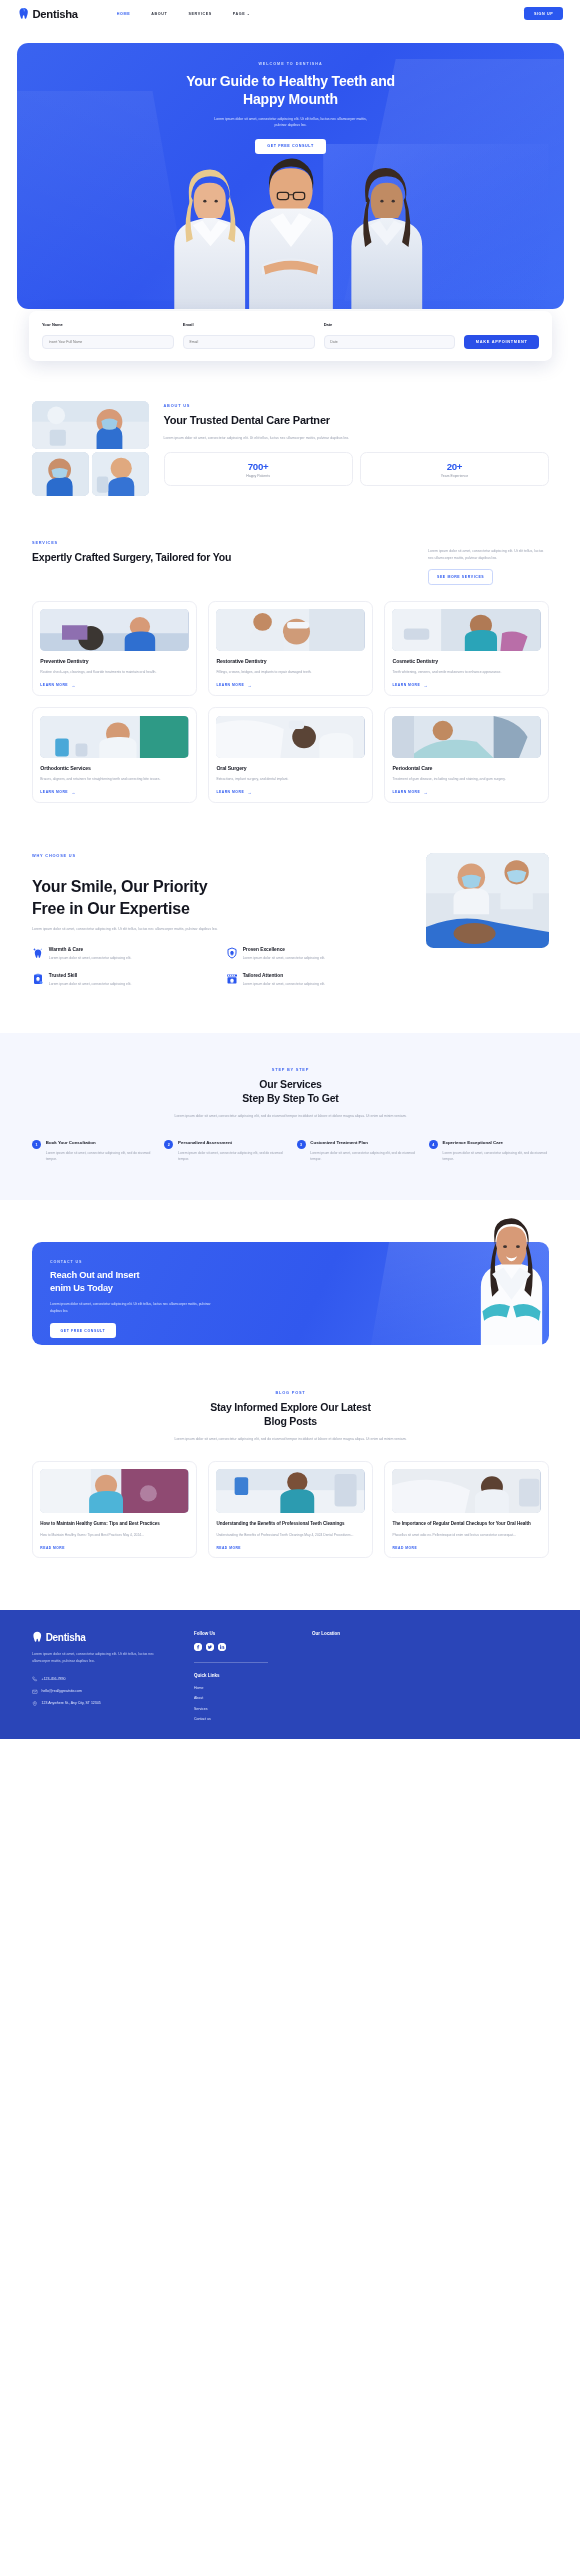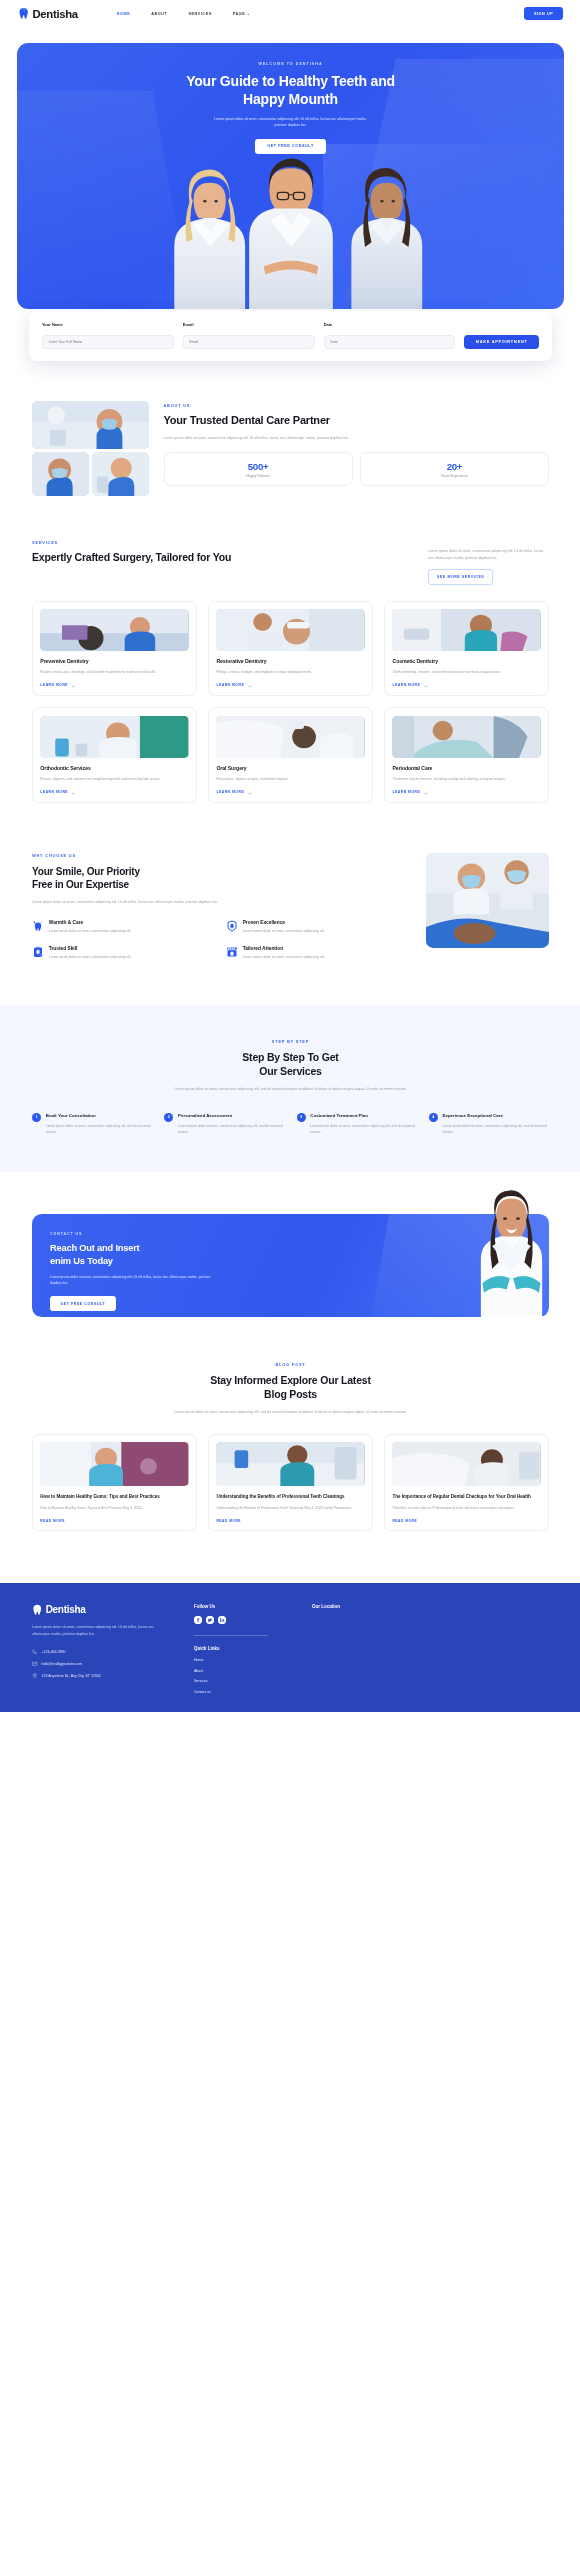--- a/index.html
+++ b/index.html
@@ -145,21 +145,21 @@
   .learn {
     display:flex; align-items:center; gap:3.2px; margin-top:7.3px;
     font-size:3.4px; font-weight:700; letter-spacing:0.5px; color:#2a57ef;
     text-transform:uppercase; cursor:pointer;
   }
   .learn .arr { font-size:4px; }
 
   
   .why { display:flex; gap:16px; padding:50px 32px 0; align-items:flex-start; }
   .why-left { flex:1; }
-  .why-title { font-size:10px; font-weight:700; line-height:1.35; margin-top:7px; color:#141620; letter-spacing:-0.2px; }
+  .why-title { font-size:16px; font-weight:700; line-height:1.35; margin-top:18px; color:#141620; letter-spacing:-0.2px; }
   .feat-grid { display:grid; grid-template-columns:1fr 1fr; gap:11.3px 9.7px; margin-top:13.7px; }
   .feat { display:flex; gap:4.8px; align-items:flex-start; }
   .feat-ico { width:12px; height:12px; flex:none; color:#2a57ef; }
   .feat-name { font-size:4.8px; font-weight:700; color:#151722; }
   .feat-text { font-size:3.4px; color:#9aa0b0; line-height:1.9; margin-top:3.2px; }
   .why-media { width:123px; flex:none; }
   .why-img { width:100%; height:95px; border-radius:7.3px; background:#b9c6da; overflow:hidden; position:relative; }
 
   
   .steps-wrap { background:#f5f7fe; margin-top:45px; padding:34px 32px 37px; text-align:center; }
@@ -388,21 +388,21 @@
           </svg>
         </div>
       </div>
     </div>
     <div class="about-body">
       <div class="sect-eyebrow">ABOUT US</div>
       <div class="about-title">Your Trusted Dental Care Partner</div>
       <div class="muted">Lorem ipsum dolor sit amet, consectetur adipiscing elit. Ut elit tellus, luctus nec ullamcorper mattis, pulvinar dapibus leo.</div>
       <div class="stats">
         <div class="stat">
-          <div class="stat-num">500+</div>
+          <div class="stat-num">700+</div>
           <div class="stat-lbl">Happy Patients</div>
         </div>
         <div class="stat">
           <div class="stat-num">20+</div>
           <div class="stat-lbl">Years Experience</div>
         </div>
       </div>
     </div>
   </div>
 
@@ -619,22 +619,22 @@
           <path d="M0 118 v-26 q38 -16 76 -8 t76 14 v20z" fill="#2f6fd0"></path>
           <ellipse cx="60" cy="100" rx="26" ry="13" fill="#8b6247"></ellipse>
         </svg>
       </div>
     </div>
   </div>
 
   <div class="steps-wrap">
     <div class="sect-eyebrow">STEP BY STEP</div>
     <div class="steps-title">
+      <div>Our Services</div>
       <div>Step By Step To Get</div>
-      <div>Our Services</div>
     </div>
     <div class="steps-sub">Lorem ipsum dolor sit amet, consectetur adipiscing elit, sed do eiusmod tempor incididunt ut labore et dolore magna aliqua. Ut enim ad minim veniam.</div>
 
     <div class="steps">
       <div class="step">
         <div class="step-num">1</div>
         <div>
           <div class="step-name">Book Your Consultation</div>
           <div class="step-text">Lorem ipsum dolor sit amet, consectetur adipiscing elit, sed do eiusmod tempor.</div>
         </div>

